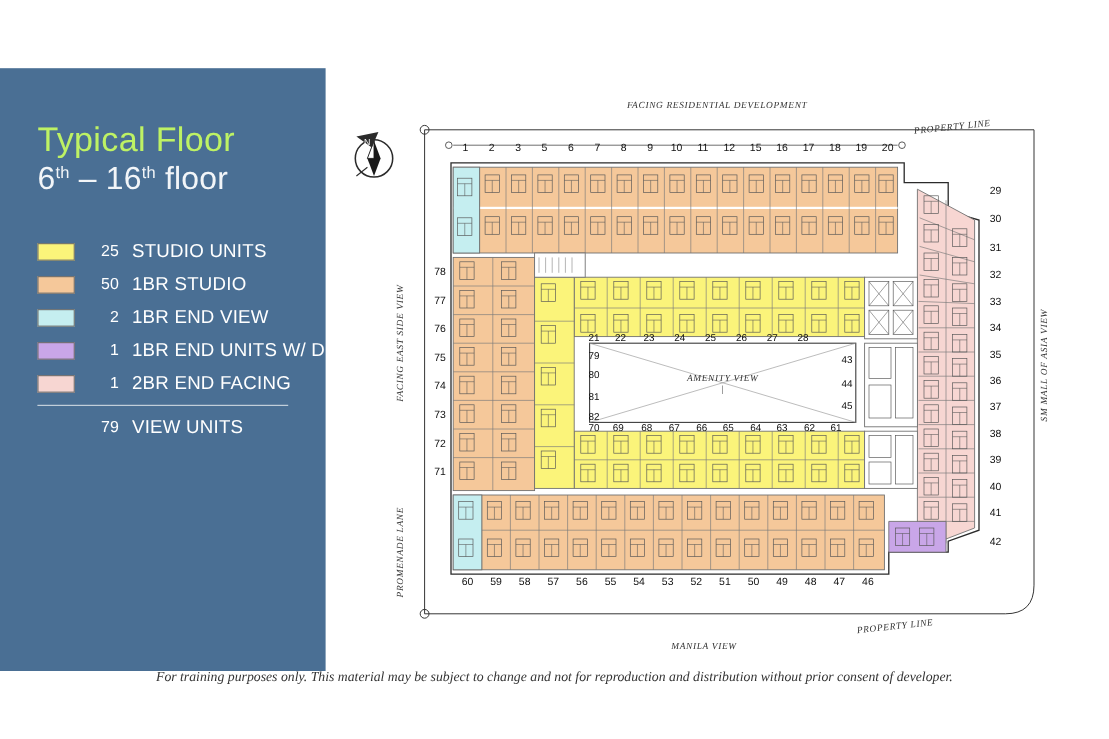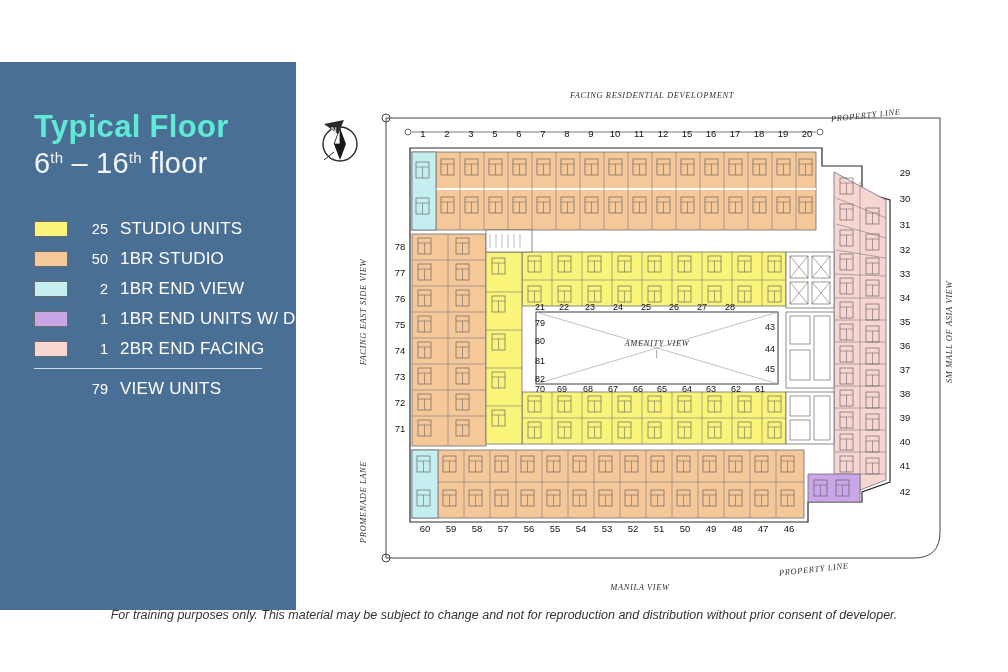--- a/index.html
+++ b/index.html
@@ -14,22 +14,22 @@
 
   
   .panel{
     position:absolute;left:0;top:62px;width:296px;height:548px;
     background:#4a6f94;
     box-sizing:border-box;
     padding:48px 0 0 34px;
     color:#ffffff;
   }
   .panel .title1{
-    font-size:31px;font-weight:700;letter-spacing:.3px;line-height:1.08;
-    color:#5eead4;
+    font-size:31px;font-weight:400;letter-spacing:.3px;line-height:1.08;
+    color:#bef264;
   }
   .panel .title2{
     font-size:29px;font-weight:400;margin-top:4px;letter-spacing:.2px;
     color:#f2f5f8;
   }
   .panel .title2 sup{font-size:15px;vertical-align:super;margin-top:16px;}
 
   .legend{margin-top:34px;width:228px;}
   .legend-row{
     display:flex;align-items:center;height:30px;
@@ -39,21 +39,21 @@
   .lbl{font-size:17px;letter-spacing:.2px;white-space:nowrap;}
   .legend-total{
     display:flex;align-items:center;height:30px;margin-top:4px;
     border-top:1px solid #cfd9e2;padding-top:5px;
   }
   .legend-total .sw{border:none;background:transparent;}
 
   
   .footnote{
     position:absolute;left:0;top:608px;width:1008px;text-align:center;
-    font-family:Liberation Sans, sans-serif;
+    font-family:Liberation Serif, serif;
     font-style:italic;font-size:12.5px;color:#333;
   }
 
   
   .plan{position:absolute;left:300px;top:62px;width:708px;height:548px;background:#fff;}
 
   .plan svg{display:block;}
   .lblsm{font-family:"Liberation Serif", serif;font-style:italic;font-size:8.5px;fill:#333;letter-spacing:.6px;}
 </style>
 </head>

